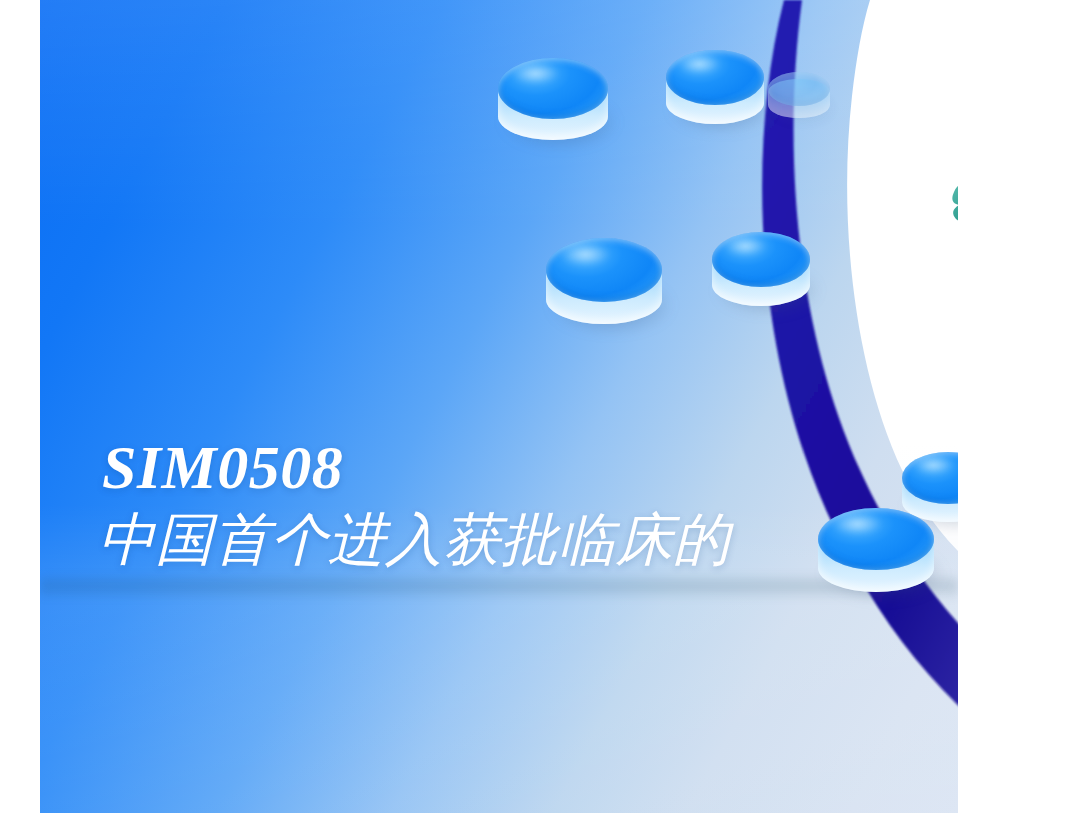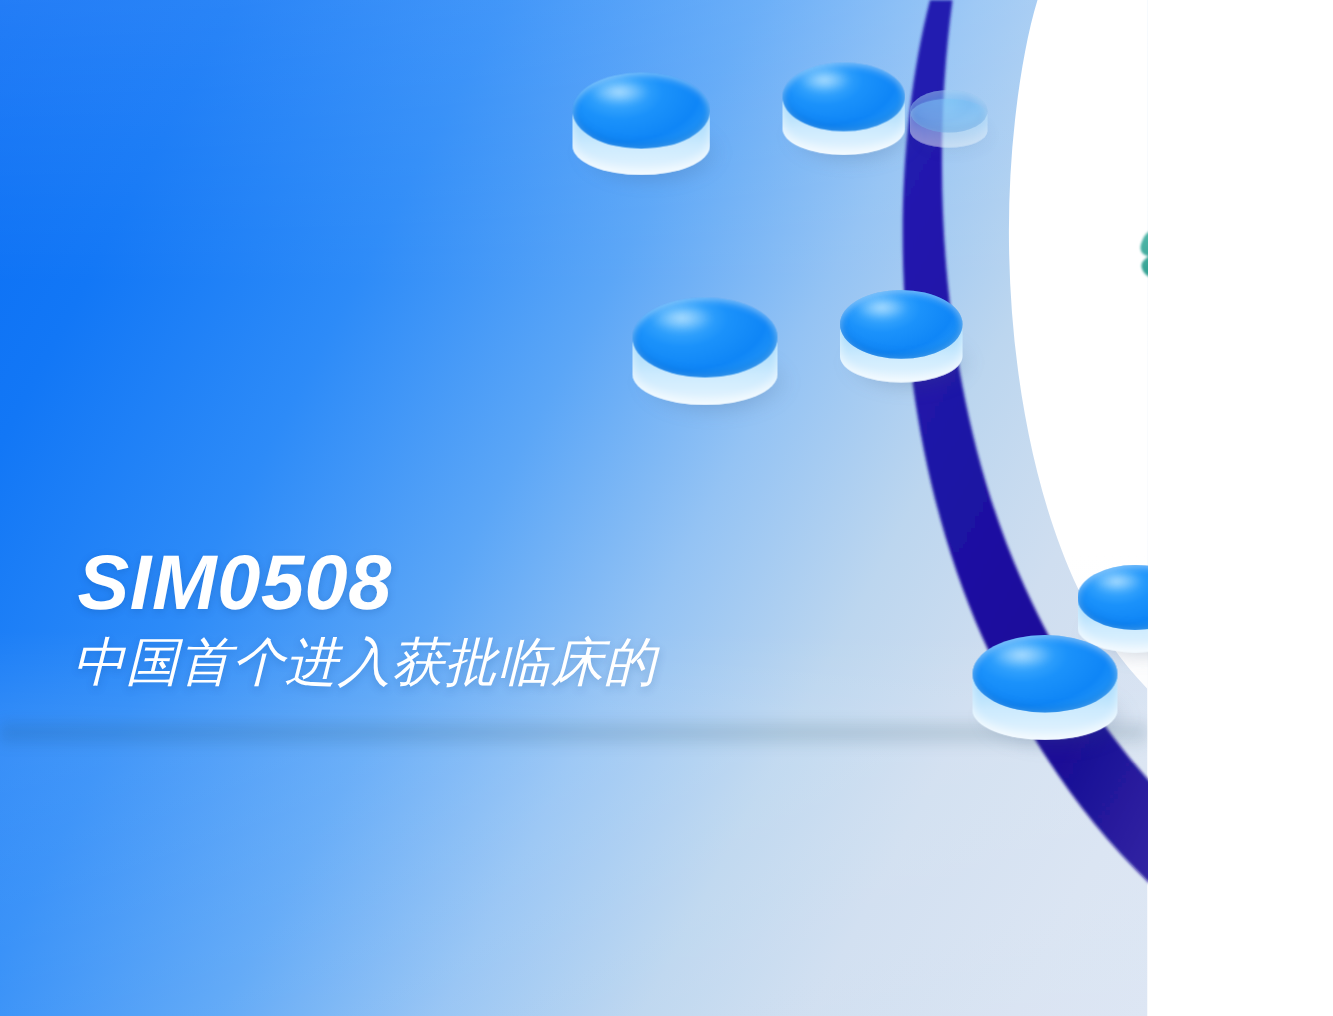--- a/index.html
+++ b/index.html
@@ -5,21 +5,22 @@
   html, body {
     margin: 0;
     padding: 0;
     background: #ffffff;
   }
   #poster {
     position: relative;
     width: 918px;
     height: 813px;
     overflow: hidden;
-    font-family: Liberation Sans, sans-serif;
+    font-family: Liberation Serif, serif;
+    margin-left: 40px;
   }
 
   
   .bg-base {
     position: absolute;
     inset: 0;
     background: linear-gradient(118deg,
         #0a6ef5 0%,
         #1277f6 14%,
         #2d8bf8 30%,
@@ -151,21 +152,21 @@
   .headline {
     font-size: 62px;
     font-weight: 700;
     font-style: italic;
     letter-spacing: 0.5px;
     line-height: 1.0;
     margin: 0 0 6px 4px;
     text-shadow: 0 2px 7px rgba(10,60,130,0.22);
   }
   .subline {
-    font-size: 42px;
+    font-size: 57px;
     font-weight: 400;
     font-style: italic;
     line-height: 1.26;
     margin: 0;
     letter-spacing: 0.5px;
     text-shadow: 0 2px 7px rgba(10,60,130,0.22);
   }
   .subline .l2 { display: block; }
 </style>
 </head>

